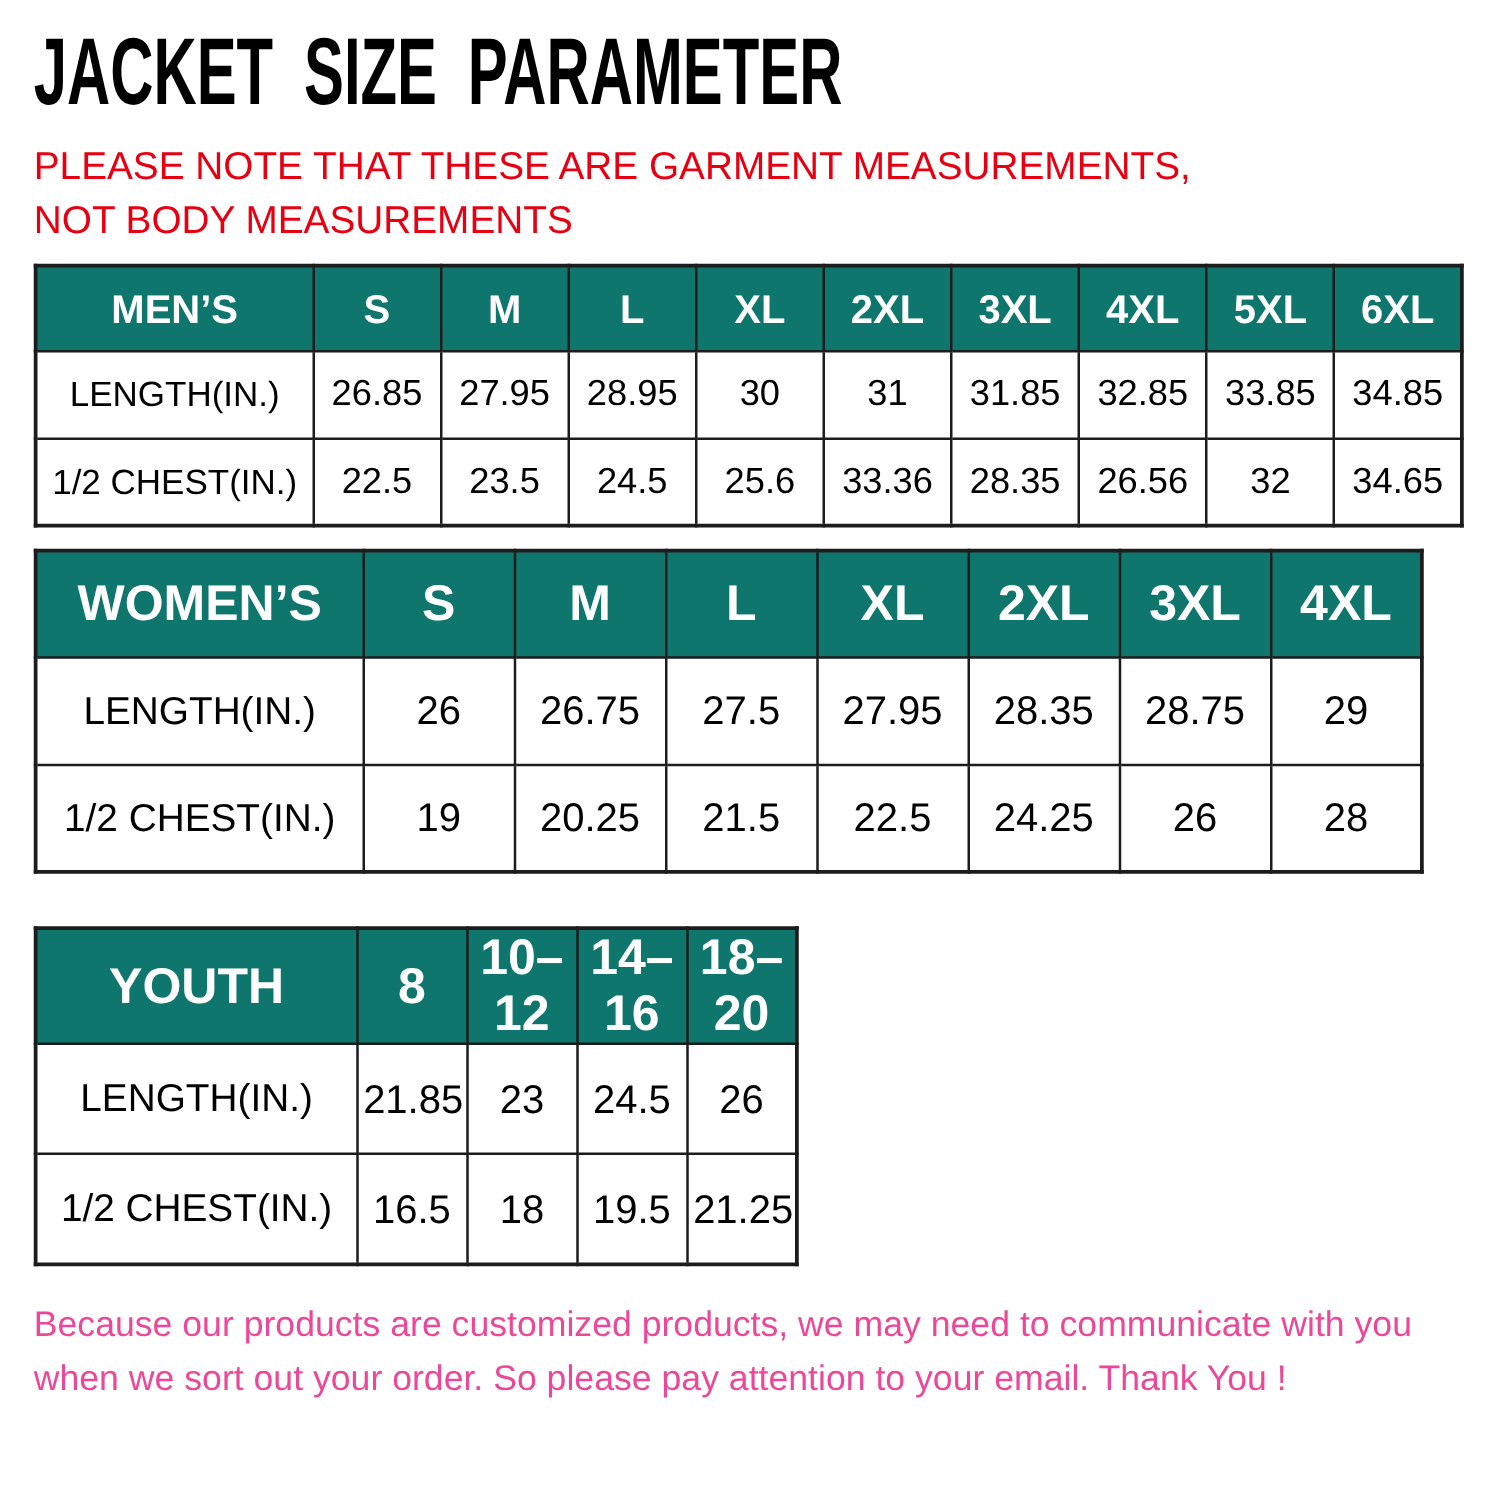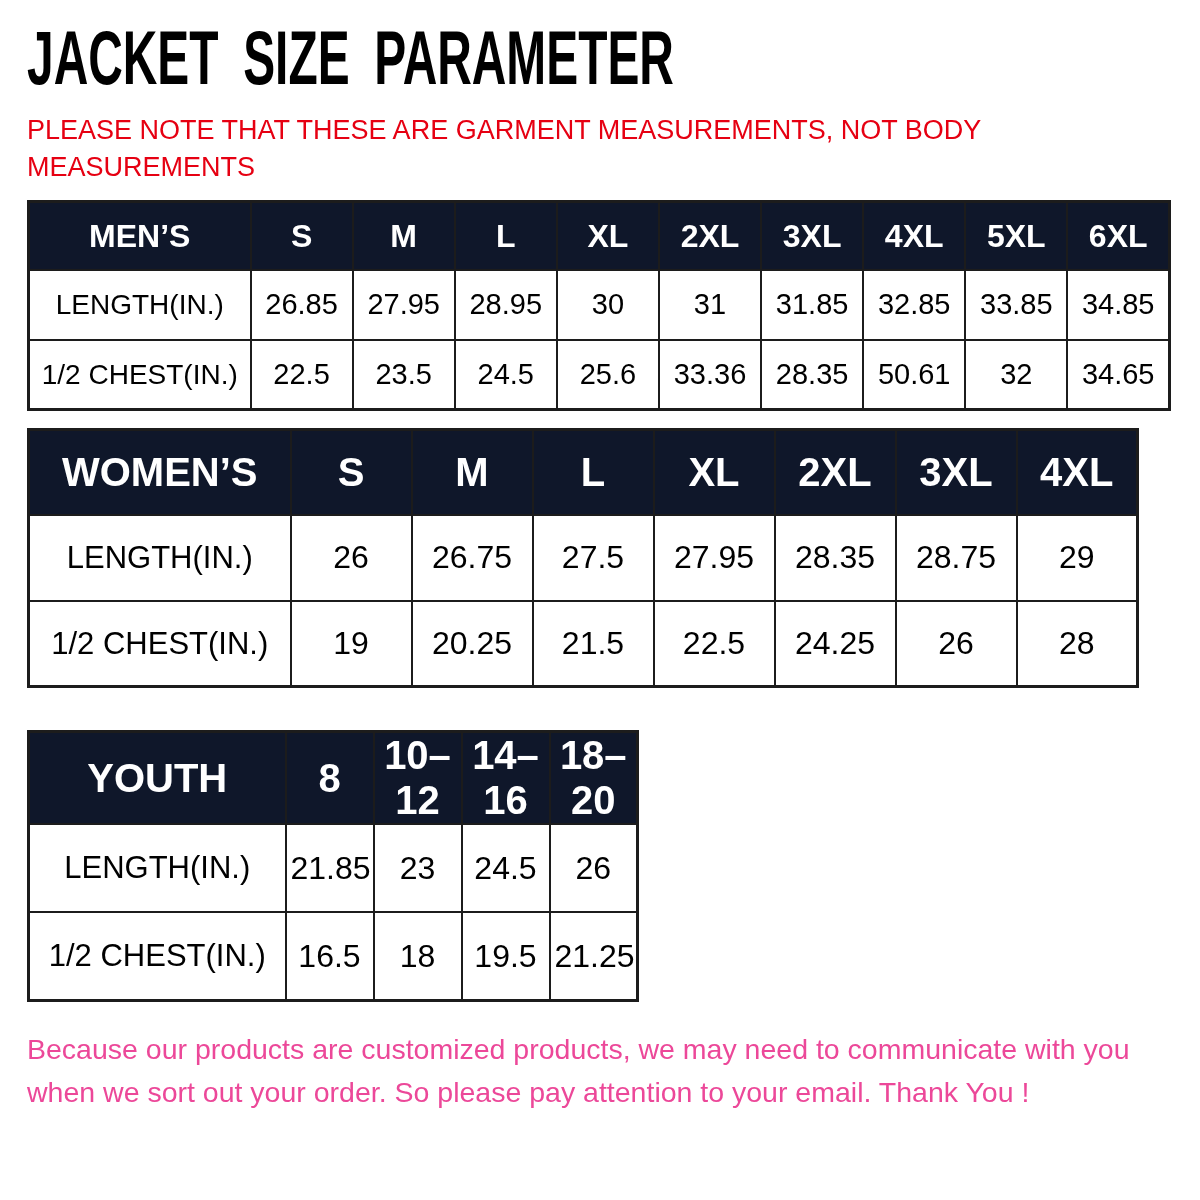--- a/index.html
+++ b/index.html
@@ -23,39 +23,39 @@
     white-space: nowrap;
     transform: scaleX(0.63);
     transform-origin: 0 50%;
     color: #000000;
   }
 
   .note {
     margin: 14px 0 0 0;
     max-width: 960px;
     color: #e60012;
-    font-size: 27px;
+    font-size: 31px;
     line-height: 1.38;
     font-weight: normal;
   }
 
   table.t {
     border-collapse: collapse;
     table-layout: fixed;
     border: 3px solid #1c1c1c;
   }
   table.t th, table.t td {
     border: 2px solid #1c1c1c;
     text-align: center;
     vertical-align: middle;
     padding: 0 4px;
     background: #ffffff;
   }
   table.t th {
-    background: #0f172a;
+    background: #0f766e;
     color: #ffffff;
     font-weight: bold;
   }
 
   
   table.t-mens { width: 1144px; margin-top: 14px; }
   table.t-mens col.first { width: 222px; }
   table.t-mens tr.head  { height: 68px; }
   table.t-mens tr.data  { height: 70px; }
   table.t-mens th { font-size: 32px; }
@@ -134,21 +134,21 @@
         <td>34.85</td>
       </tr>
       <tr class="data">
         <td class="lbl">1/2 CHEST(IN.)</td>
         <td>22.5</td>
         <td>23.5</td>
         <td>24.5</td>
         <td>25.6</td>
         <td>33.36</td>
         <td>28.35</td>
-        <td>50.61</td>
+        <td>26.56</td>
         <td>32</td>
         <td>34.65</td>
       </tr>
     </tbody>
   </table>
 
   <table class="t t-womens">
     <colgroup>
         <col class="first">
         <col span="7">

